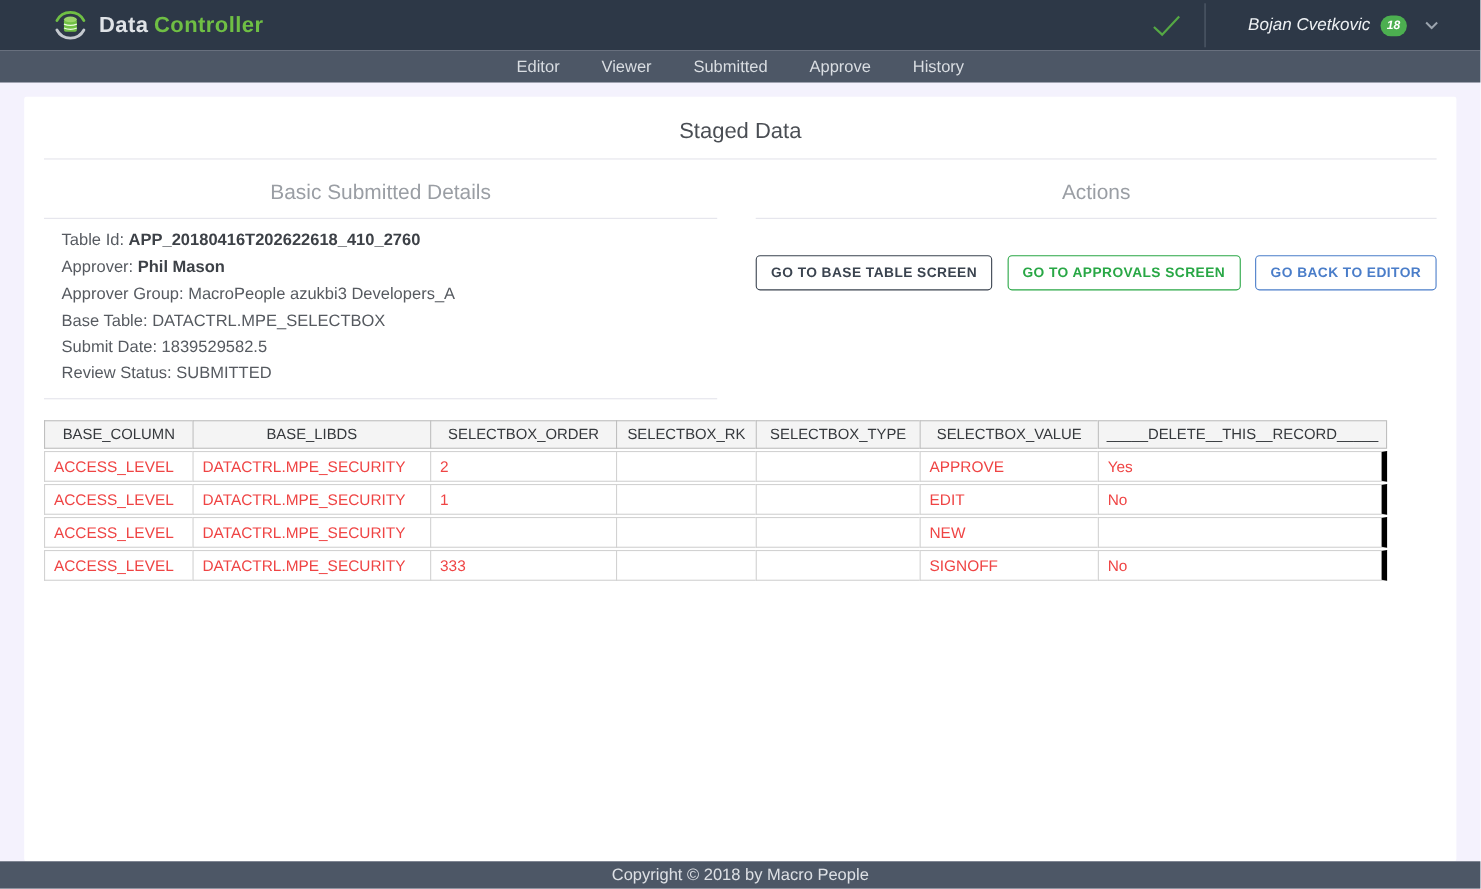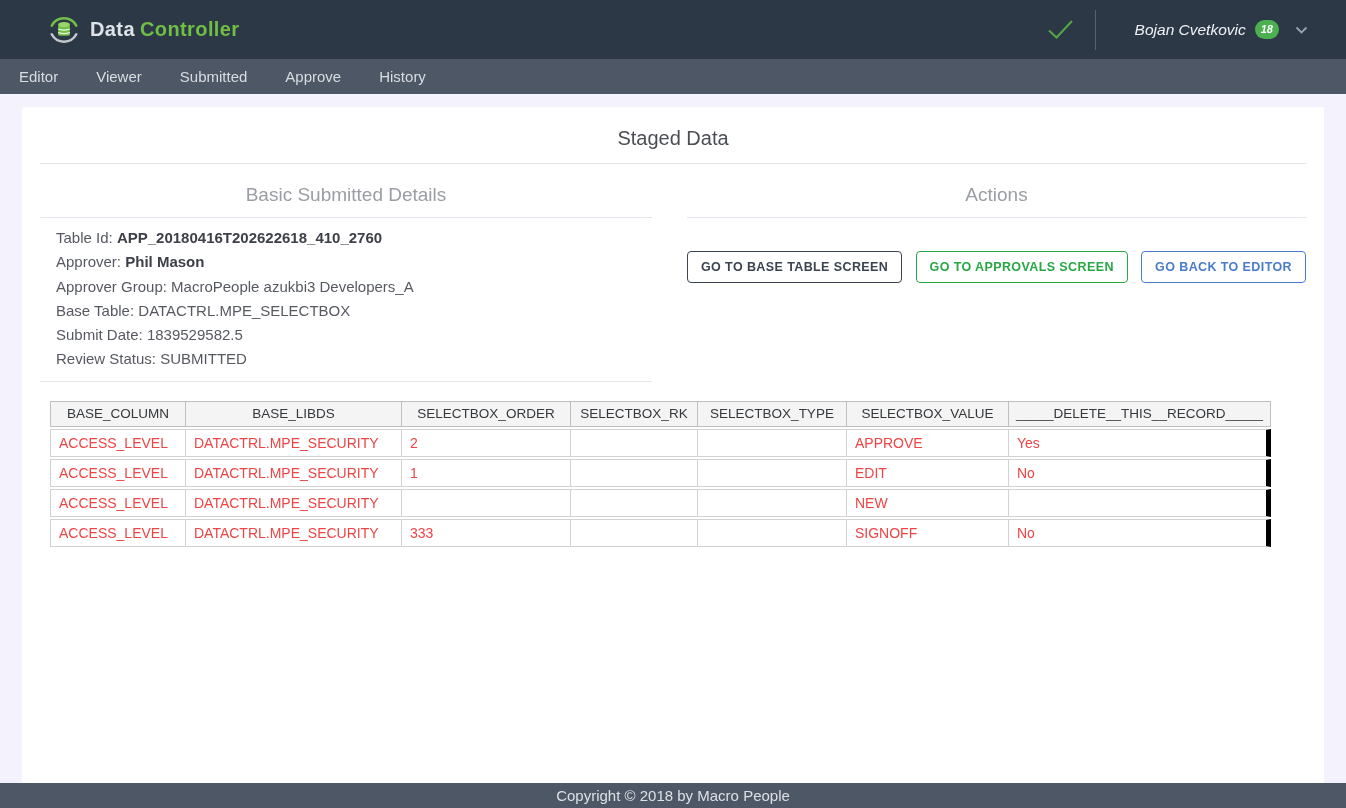--- a/index.html
+++ b/index.html
@@ -7,21 +7,21 @@
   body {
     width:1346px; height:808px;
     font-family:"Liberation Sans", sans-serif;
     display:flex; flex-direction:column;
     background:var(--page-bg, #f4f2fd);
     overflow:hidden;
   }
 
   
   .topbar {
-    flex:none; height:59px;
+    flex:none; height:46px;
     background:var(--header-bg, #2d3847);
     display:flex; align-items:center; justify-content:space-between;
     padding:0 38px 0 48px;
   }
   .logo { display:flex; align-items:center; gap:10px; }
   .logo-text { font-size:20px; font-weight:bold; letter-spacing:.4px; color:#dfe3e7; }
   .logo-text .sec { color:var(--brand-green, #6fbf44); margin-left:5px; }
   .header-right { display:flex; align-items:center;font-style:italic; }
   .check-wrap { margin-right:21px; display:flex; align-items:center; }
   .v-divider { width:1px; height:40px; background:#57616f; margin-right:39px; }
@@ -29,23 +29,23 @@
   .user-name { color:#eef1f4; font-size:15.5px; }
   .badge {
     background:var(--badge-green, #4caf50); color:#fff;
     font-size:11px; font-weight:bold; line-height:1;
     border-radius:10px; padding:4px 6px; margin-left:9px; min-width:20px; text-align:center;
   }
   .chevron { margin-left:16px; display:flex; }
 
   
   .navbar {
-    flex:none; height:35px;
+    flex:none; height:29px;
     background:var(--nav-bg, #4d5766);
-    display:flex; align-items:center; justify-content:flex-start;
+    display:flex; align-items:center; justify-content:center;
   }
   .nav-link { color:#d9dde2; text-decoration:none; font-size:15px; margin:0 19px; }
 
   
   .main { flex:1; min-height:0; padding:13px 22px 0; }
   .card { background:#fff; height:100%; padding:12px 18px 0; border-radius:2px; }
   .page-title { text-align:center; font-size:20px; font-weight:400; color:#4a4e54; margin:8px 0 13px; }
   hr.rule { border:none; border-top:1px solid #e4e4ec; margin:0; }
 
   .columns { display:flex; align-items:flex-start; }
@@ -59,21 +59,21 @@
   hr.left-end { margin-top:9px; }
 
   .actions-buttons { display:flex; justify-content:space-between; gap:7px; margin-top:33px; }
   .action-btn {
     background:#fff; border:1px solid; border-radius:4px;
     font-family:inherit; font-size:12.5px; font-weight:bold; letter-spacing:.4px;
     padding:8px 13px; cursor:pointer; white-space:nowrap;
   }
 
   
-  .table-wrap { margin:17px 10px 0; }
+  .table-wrap { margin:17px 0 0; }
   table.data { border-collapse:separate; border-spacing:0 2px; table-layout:fixed; width:1221px; }
   table.data th {
     background:#f4f4f4; border:1px solid #bfbfbf; border-right:none;
     font-weight:400; color:#35383c; font-size:13.5px; padding:4px 6px;
     text-align:center; height:26px; overflow:hidden; white-space:nowrap;
   }
   table.data th:last-child { border-right:1px solid #bfbfbf; }
   table.data td {
     background:#fff; border:1px solid #d2d2d2; border-right:none;
     color:#ef4444; font-size:14px; padding:3px 8px; height:28px;

